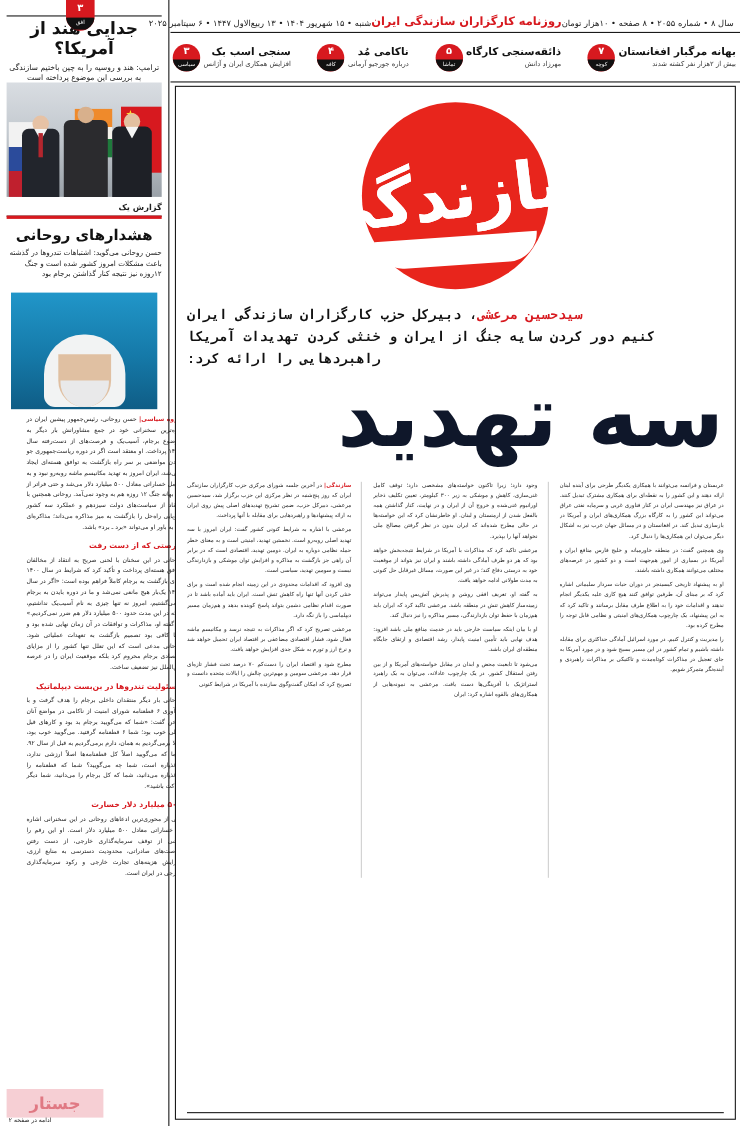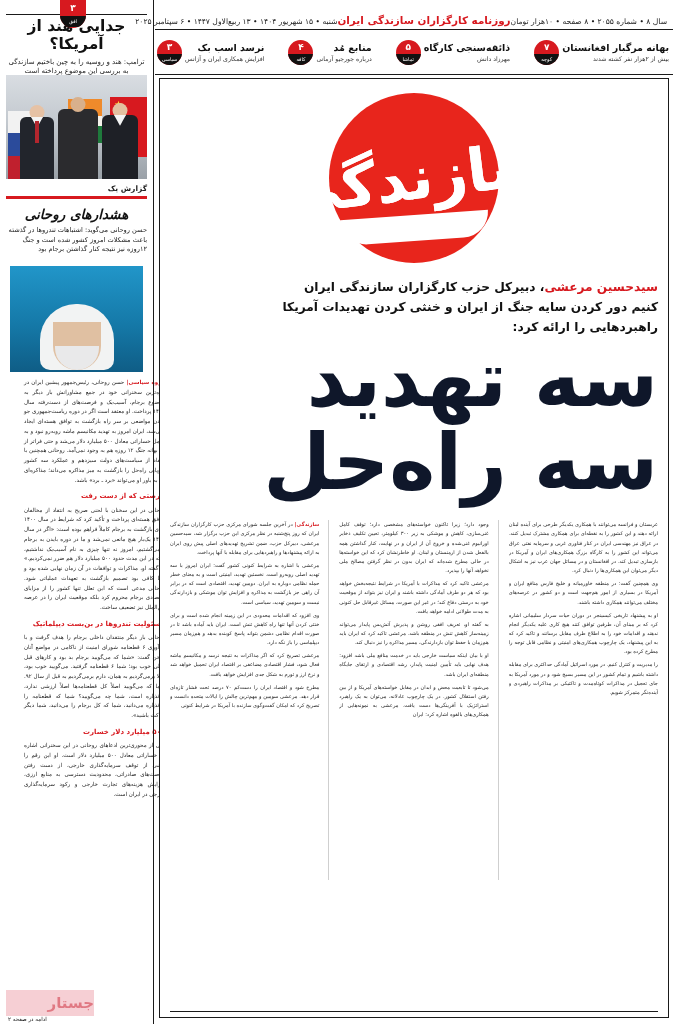--- a/index.html
+++ b/index.html
@@ -110,21 +110,21 @@
 
   .side-kicker {
     position:absolute; top:184px; left:6px; width:141px;
     font-size:7.5px; font-weight:700; color:#222; text-align:right;
     border-bottom:1.2px solid #1a1a1a; padding-bottom:3px;
   }
   .side-rule-red { position:absolute; top:196px; left:6px; width:141px; height:2.5px; background:#d7191f; }
 
   .side-head2 {
     position:absolute; top:206px; left:6px; width:141px;
-    font-size:13.5px; font-weight:700; color:#111; text-align:center; letter-spacing:-0.3px;font-style:italic;
+    font-size:13.5px; font-weight:700; color:#111; text-align:center; letter-spacing:-0.3px;
   }
   .side-sub2 {
     position:absolute; top:226px; left:6px; width:141px;
     font-size:6.6px; color:#222; text-align:right; line-height:1.45;
   }
   .side-photo2 {
     position:absolute; top:266px; left:10px; width:133px; height:106px;
     background: linear-gradient(180deg,#2196c9 0%, #1579a8 55%, #0f5d86 100%);
     overflow:hidden;
   }
@@ -139,21 +139,21 @@
     position:absolute; top:378px; left:24px; width:141px;
     font-size:5.55px; line-height:1.76; color:#1c1c1c;
     text-align: justify; text-justify: inter-word;
   }
   .side-body p { margin-bottom: 4px; }
   .side-body .tag { color:#d7191f; font-weight:700; }
   .side-subhead { color:#d7191f; font-weight:700; font-size:7px; display:block; margin:5px 0 3px; }
 
   .jostar {
     position:absolute; bottom:8px; left:6px; width:88px; height:26px;
-    background:#f6cfd4; display:flex; align-items:center; justify-content:flex-start;
+    background:#f6cfd4; display:flex; align-items:center; justify-content:center;
     overflow:hidden;
   }
   .jostar span { color:#dd6b76; font-size:15px; font-weight:700; letter-spacing:1px; opacity:.85;}
   .cont-note { position:absolute; bottom:2px; left:8px; font-size:5.5px; color:#111; }
 
   .sidebar-divider { position:absolute; top:0; left:153px; width:1.4px; height:1024px; background:#1a1a1a; }
 
   
   .main {
     position:absolute; top:78px; right:4px;
@@ -170,22 +170,22 @@
     color:#fff; font-size: 60px; font-weight:700;
     transform: rotate(-7deg); letter-spacing:-3px;
     font-family:"DejaVu Sans","Liberation Sans",sans-serif;
     text-shadow: 0 0 0 #fff;
   }
   .logo-swish {
     position:absolute; bottom:22px; left:12px; width:148px; height:26px;
     background:#fff; border-radius:0 0 74px 74px; transform: rotate(-4deg);
   }
   .kicker {
-    margin-top:14px; text-align:right;
-    font-size: 12.2px; font-weight:700; color:#111; line-height:1.65;
+    margin-top:14px; text-align:left;
+    font-size: 12.2px; font-weight:700; color:#111; line-height:1.65;font-family:Liberation Mono, monospace;
   }
   .kicker .red { color:#d7191f; }
   .headline {
     color:#0f172a; font-weight:700;
     font-size: 78px; line-height:0.98; letter-spacing:-3px;
     margin-top: 4px;
   }
   .headline .l2 { display:block; margin-top: 6px; }
 
   .cols {
@@ -231,32 +231,32 @@
         <div class="teaser-sub">مهرزاد دانش</div>
       </div>
       <div class="teaser-badge">
         <div class="num">۵</div>
         <div class="sect">تماشا</div>
       </div>
     </div>
 
     <div class="teaser">
       <div class="teaser-txt">
-        <div class="teaser-title">منابع مُد</div>
+        <div class="teaser-title">ناکامی مُد</div>
         <div class="teaser-sub">درباره جورجیو آرمانی</div>
       </div>
       <div class="teaser-badge">
         <div class="num">۴</div>
         <div class="sect">کافه</div>
       </div>
     </div>
 
     <div class="teaser">
       <div class="teaser-txt">
-        <div class="teaser-title">نرسد اسب بک</div>
+        <div class="teaser-title">سنجی اسب بک</div>
         <div class="teaser-sub">افزایش همکاری ایران و آژانس</div>
       </div>
       <div class="teaser-badge">
         <div class="num">۳</div>
         <div class="sect">سیاسی</div>
       </div>
     </div>
 
   </div>
 
@@ -341,21 +341,20 @@
     </div>
 
     <div class="kicker">
       <span class="red">سیدحسین مرعشی</span><span>، دبیرکل حزب کارگزاران سازندگی ایران</span><br>
       <span>کنیم دور کردن سایه جنگ از ایران و خنثی کردن تهدیدات آمریکا</span><br>
       <span>راهبردهایی را ارائه کرد:</span>
     </div>
 
     <div class="headline">
       <span>سه تهدید</span>
-      <span class="l2">سه راه‌حل</span>
     </div>
 
     <div class="cols">
 
       <div class="col">
         <p>عربستان و فرانسه می‌توانند با همکاری یکدیگر طرحی برای آینده لبنان ارائه دهند و این کشور را به نقطه‌ای برای همکاری مشترک تبدیل کنند. در عراق نیز مهندسی ایران در کنار فناوری غربی و سرمایه نفتی عراق می‌تواند این کشور را به کارگاه بزرگ همکاری‌های ایران و آمریکا در بازسازی تبدیل کند. در افغانستان و در مسائل جهان عرب نیز به اشکال دیگر می‌توان این همکاری‌ها را دنبال کرد.</p>
         <p>وی همچنین گفت: در منطقه خاورمیانه و خلیج فارس منافع ایران و آمریکا در بسیاری از امور هم‌جهت است و دو کشور در عرصه‌های مختلف می‌توانند همکاری داشته باشند.</p>
         <p>او به پیشنهاد تاریخی کیسینجر در دوران حیات سردار سلیمانی اشاره کرد که بر مبنای آن، طرفین توافق کنند هیچ کاری علیه یکدیگر انجام ندهند و اقدامات خود را به اطلاع طرف مقابل برسانند و تاکید کرد که به این پیشنهاد، یک چارچوب همکاری‌های امنیتی و نظامی قابل توجه را مطرح کرده بود.</p>
         <p>را مدیریت و کنترل کنیم. در مورد اسرائیل آمادگی حداکثری برای مقابله داشته باشیم و تمام کشور در این مسیر بسیج شود و در مورد آمریکا به جای تعجیل در مذاکرات کوتاه‌مدت و تاکتیکی بر مذاکرات راهبردی و آینده‌نگر متمرکز شویم.</p>
       </div>

